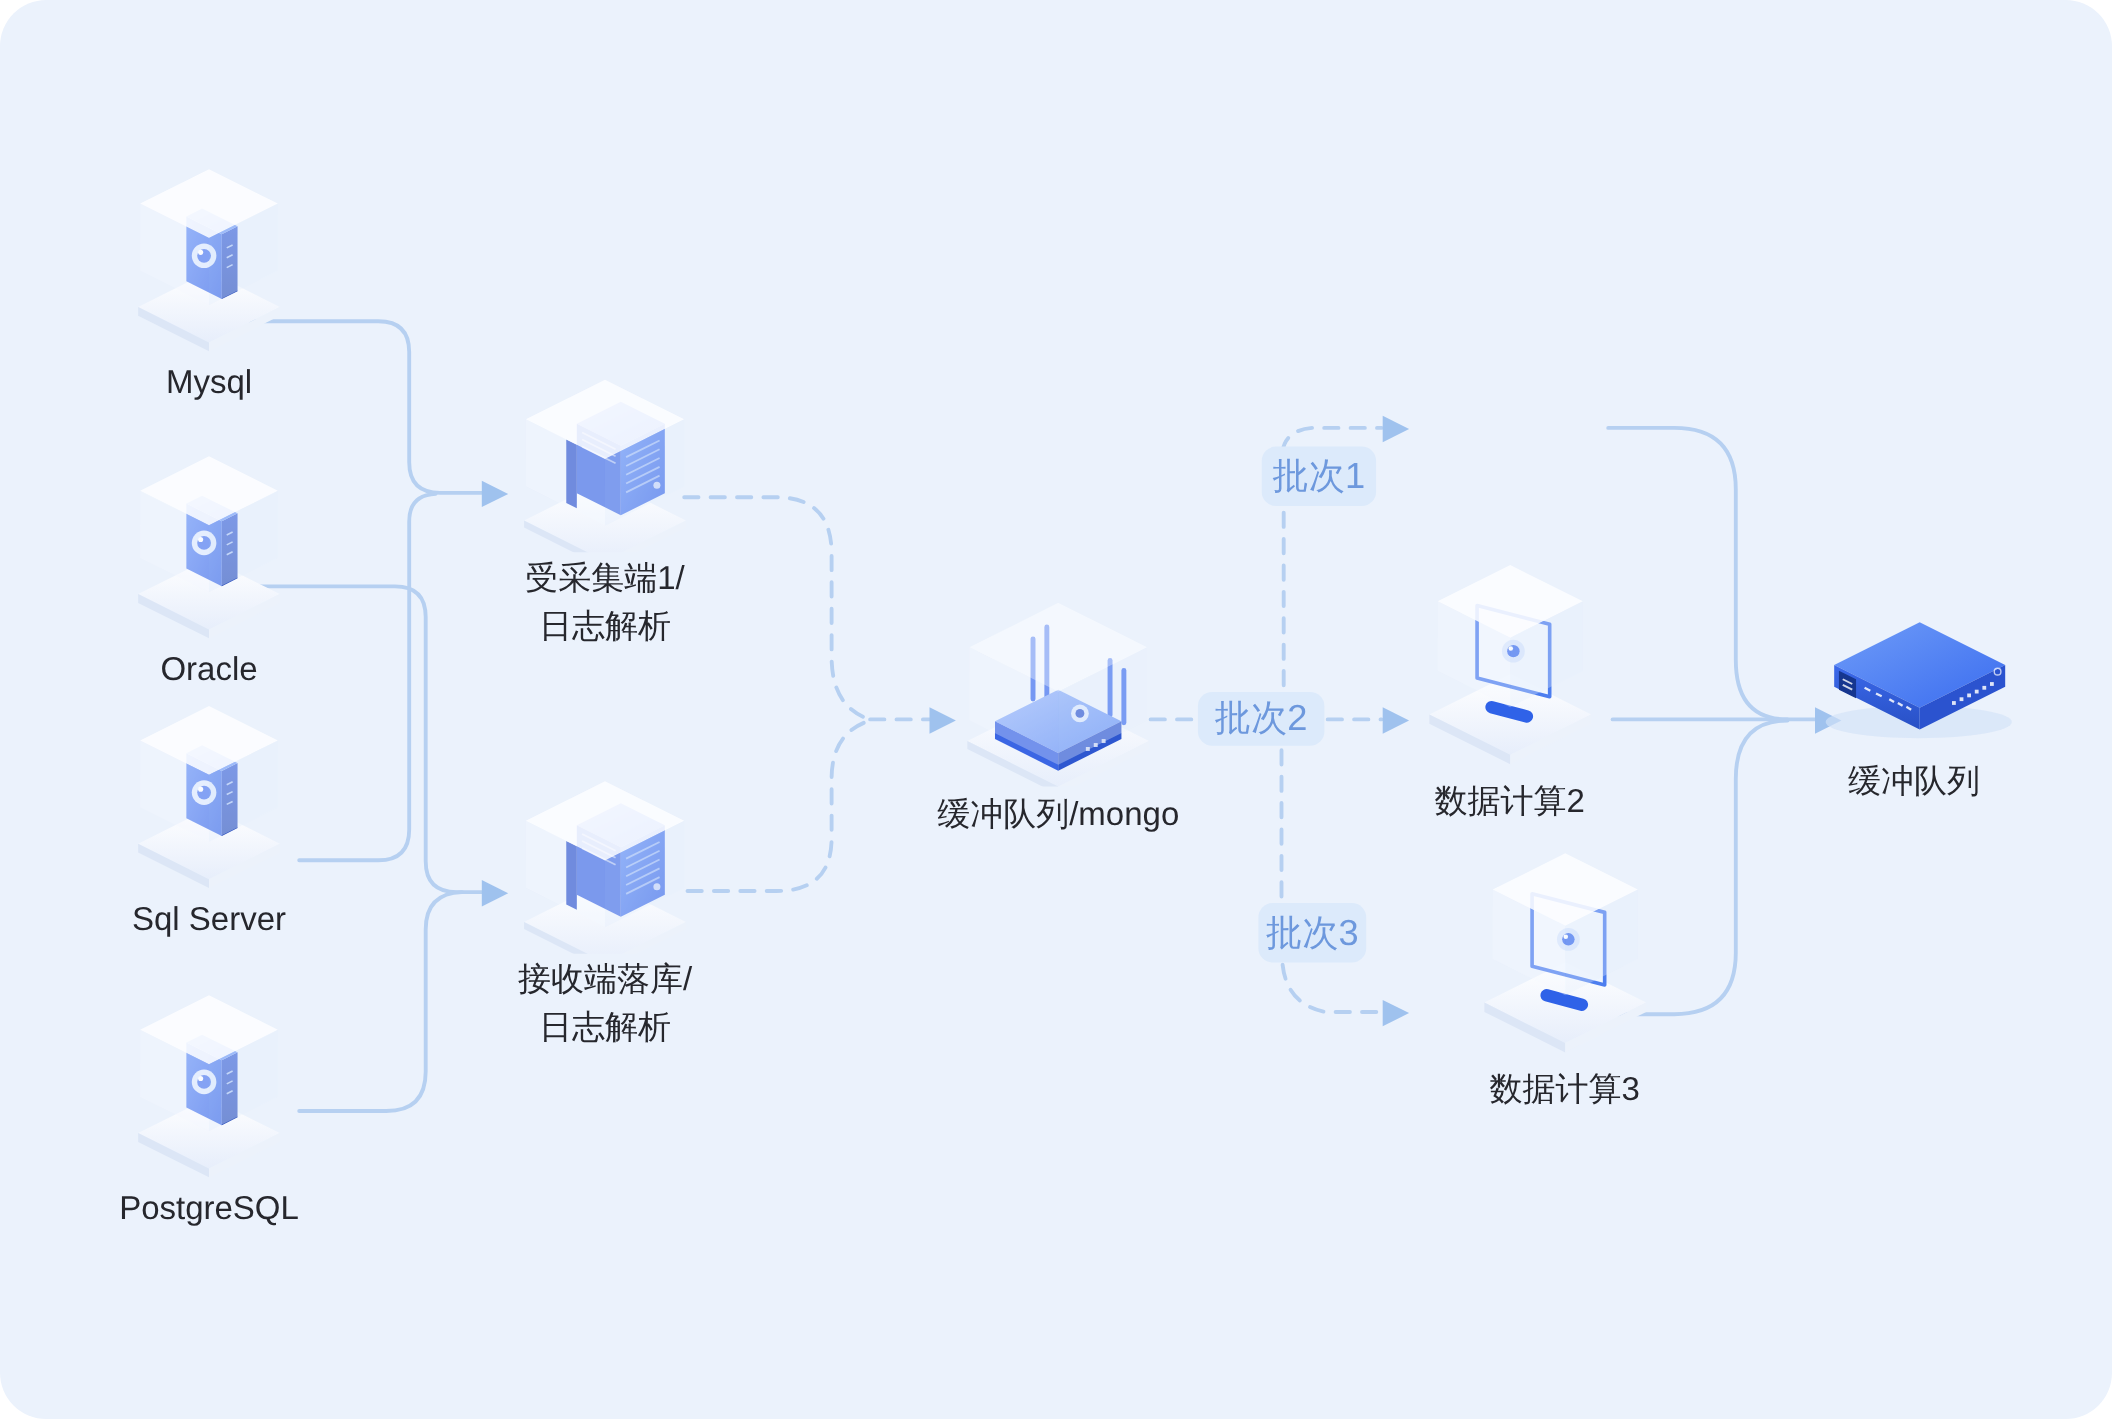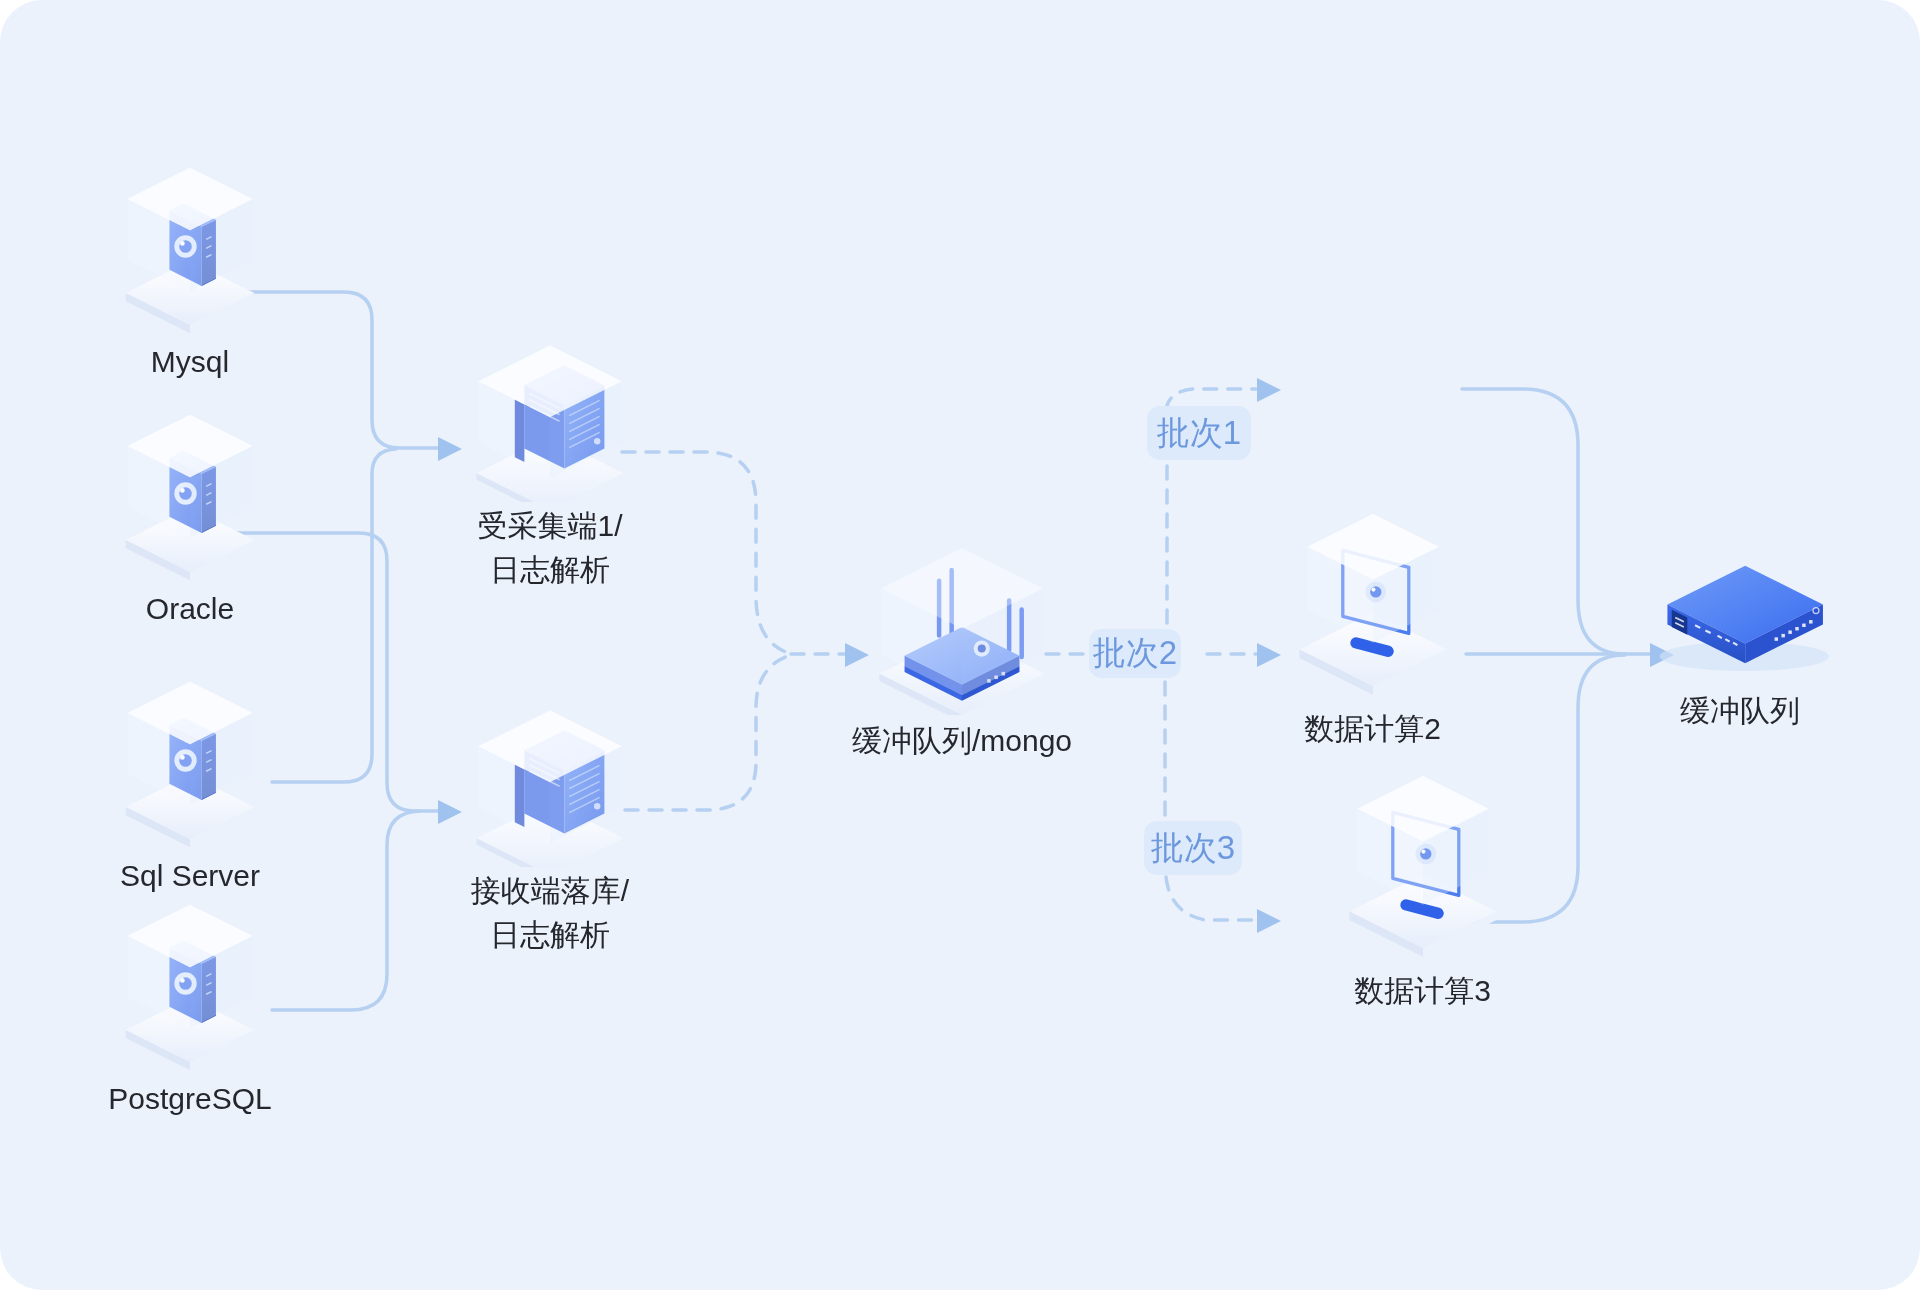--- a/index.html
+++ b/index.html
@@ -80,21 +80,21 @@
       <polygon points="438,800 462,812 438,824"></polygon>
       <polygon points="845,643 869,655 845,667"></polygon>
       <polygon points="1257,378 1281,390 1257,402"></polygon>
       <polygon points="1257,643 1281,655 1257,667"></polygon>
       <polygon points="1257,909 1281,921 1257,933"></polygon>
       <polygon points="1650,643 1674,655 1650,667"></polygon>
     </g>
   </svg>
 
   
-  <div class="node" style="left:112px;top:166px;width:156px;">
+  <div class="node" style="left:112px;top:152px;width:156px;">
     <svg width="140" height="170" viewBox="0 0 150 190">
       <polygon points="75,106 147,142 75,178 3,142" fill="url(#gPed)"></polygon>
       <polygon points="3,142 75,178 75,187 3,151" fill="#dce6f6"></polygon>
       <polygon points="147,142 75,178 75,187 147,151" fill="#ecf2fb"></polygon>
       <polygon points="52,50 88,68 88,134 52,116" fill="url(#gBlue)"></polygon>
       <polygon points="88,68 104,60 104,126 88,134" fill="url(#gBlueD)"></polygon>
       <polygon points="52,50 68,42 104,60 88,68" fill="url(#gTop)"></polygon>
       <circle cx="70" cy="90" r="12.5" fill="#dce8fd"></circle>
         <circle cx="70" cy="90" r="7" fill="#3f6fee"></circle>
       <circle cx="66.5" cy="86.5" r="2.6" fill="#ffffff"></circle>
@@ -126,21 +126,21 @@
           <line x1="93" y1="92" x2="99" y2="89"></line>
           <line x1="93" y1="102" x2="99" y2="99"></line>
         </g>
       <polygon points="75,2 145,37 75,72 5,37" fill="#fcfdff" opacity="0.92"></polygon>
       <polygon points="5,37 75,72 75,140 5,105" fill="#f4f8ff" opacity="0.38"></polygon>
       <polygon points="145,37 75,72 75,140 145,105" fill="#e7f0fd" opacity="0.42"></polygon>
     </svg>
     <div class="nlabel">Oracle</div>
   </div>
 
-  <div class="node" style="left:112px;top:680px;width:156px;">
+  <div class="node" style="left:112px;top:640px;width:156px;">
     <svg width="140" height="170" viewBox="0 0 150 190">
       <polygon points="75,106 147,142 75,178 3,142" fill="url(#gPed)"></polygon>
       <polygon points="3,142 75,178 75,187 3,151" fill="#dce6f6"></polygon>
       <polygon points="147,142 75,178 75,187 147,151" fill="#ecf2fb"></polygon>
       <polygon points="52,50 88,68 88,134 52,116" fill="url(#gBlue)"></polygon>
       <polygon points="88,68 104,60 104,126 88,134" fill="url(#gBlueD)"></polygon>
       <polygon points="52,50 68,42 104,60 88,68" fill="url(#gTop)"></polygon>
       <circle cx="70" cy="90" r="12.5" fill="#dce8fd"></circle>
         <circle cx="70" cy="90" r="7" fill="#3f6fee"></circle>
       <circle cx="66.5" cy="86.5" r="2.6" fill="#ffffff"></circle>
@@ -266,21 +266,21 @@
       <polygon points="10,45 100,90 100,164 10,119" fill="#f4f8ff" opacity="0.3"></polygon>
       <polygon points="190,45 100,90 100,164 190,119" fill="#e7f0fd" opacity="0.35"></polygon>
     </svg>
     <div class="nlabel">缓冲队列/mongo</div>
   </div>
 
   
   <div class="badge" style="left:1147px;top:406px;width:104px;height:54px;">
     <span>批次1</span>
   </div>
-  <div class="badge" style="left:1089px;top:629px;width:92px;height:49px;">
+  <div class="badge" style="left:1089px;top:629px;width:115px;height:49px;">
     <span>批次2</span>
   </div>
   <div class="badge" style="left:1144px;top:821px;width:98px;height:54px;">
     <span>批次3</span>
   </div>
 
   
 
   <div class="node" style="left:1290px;top:510px;width:165px;">
     <svg width="165" height="195" viewBox="0 0 175 205">

